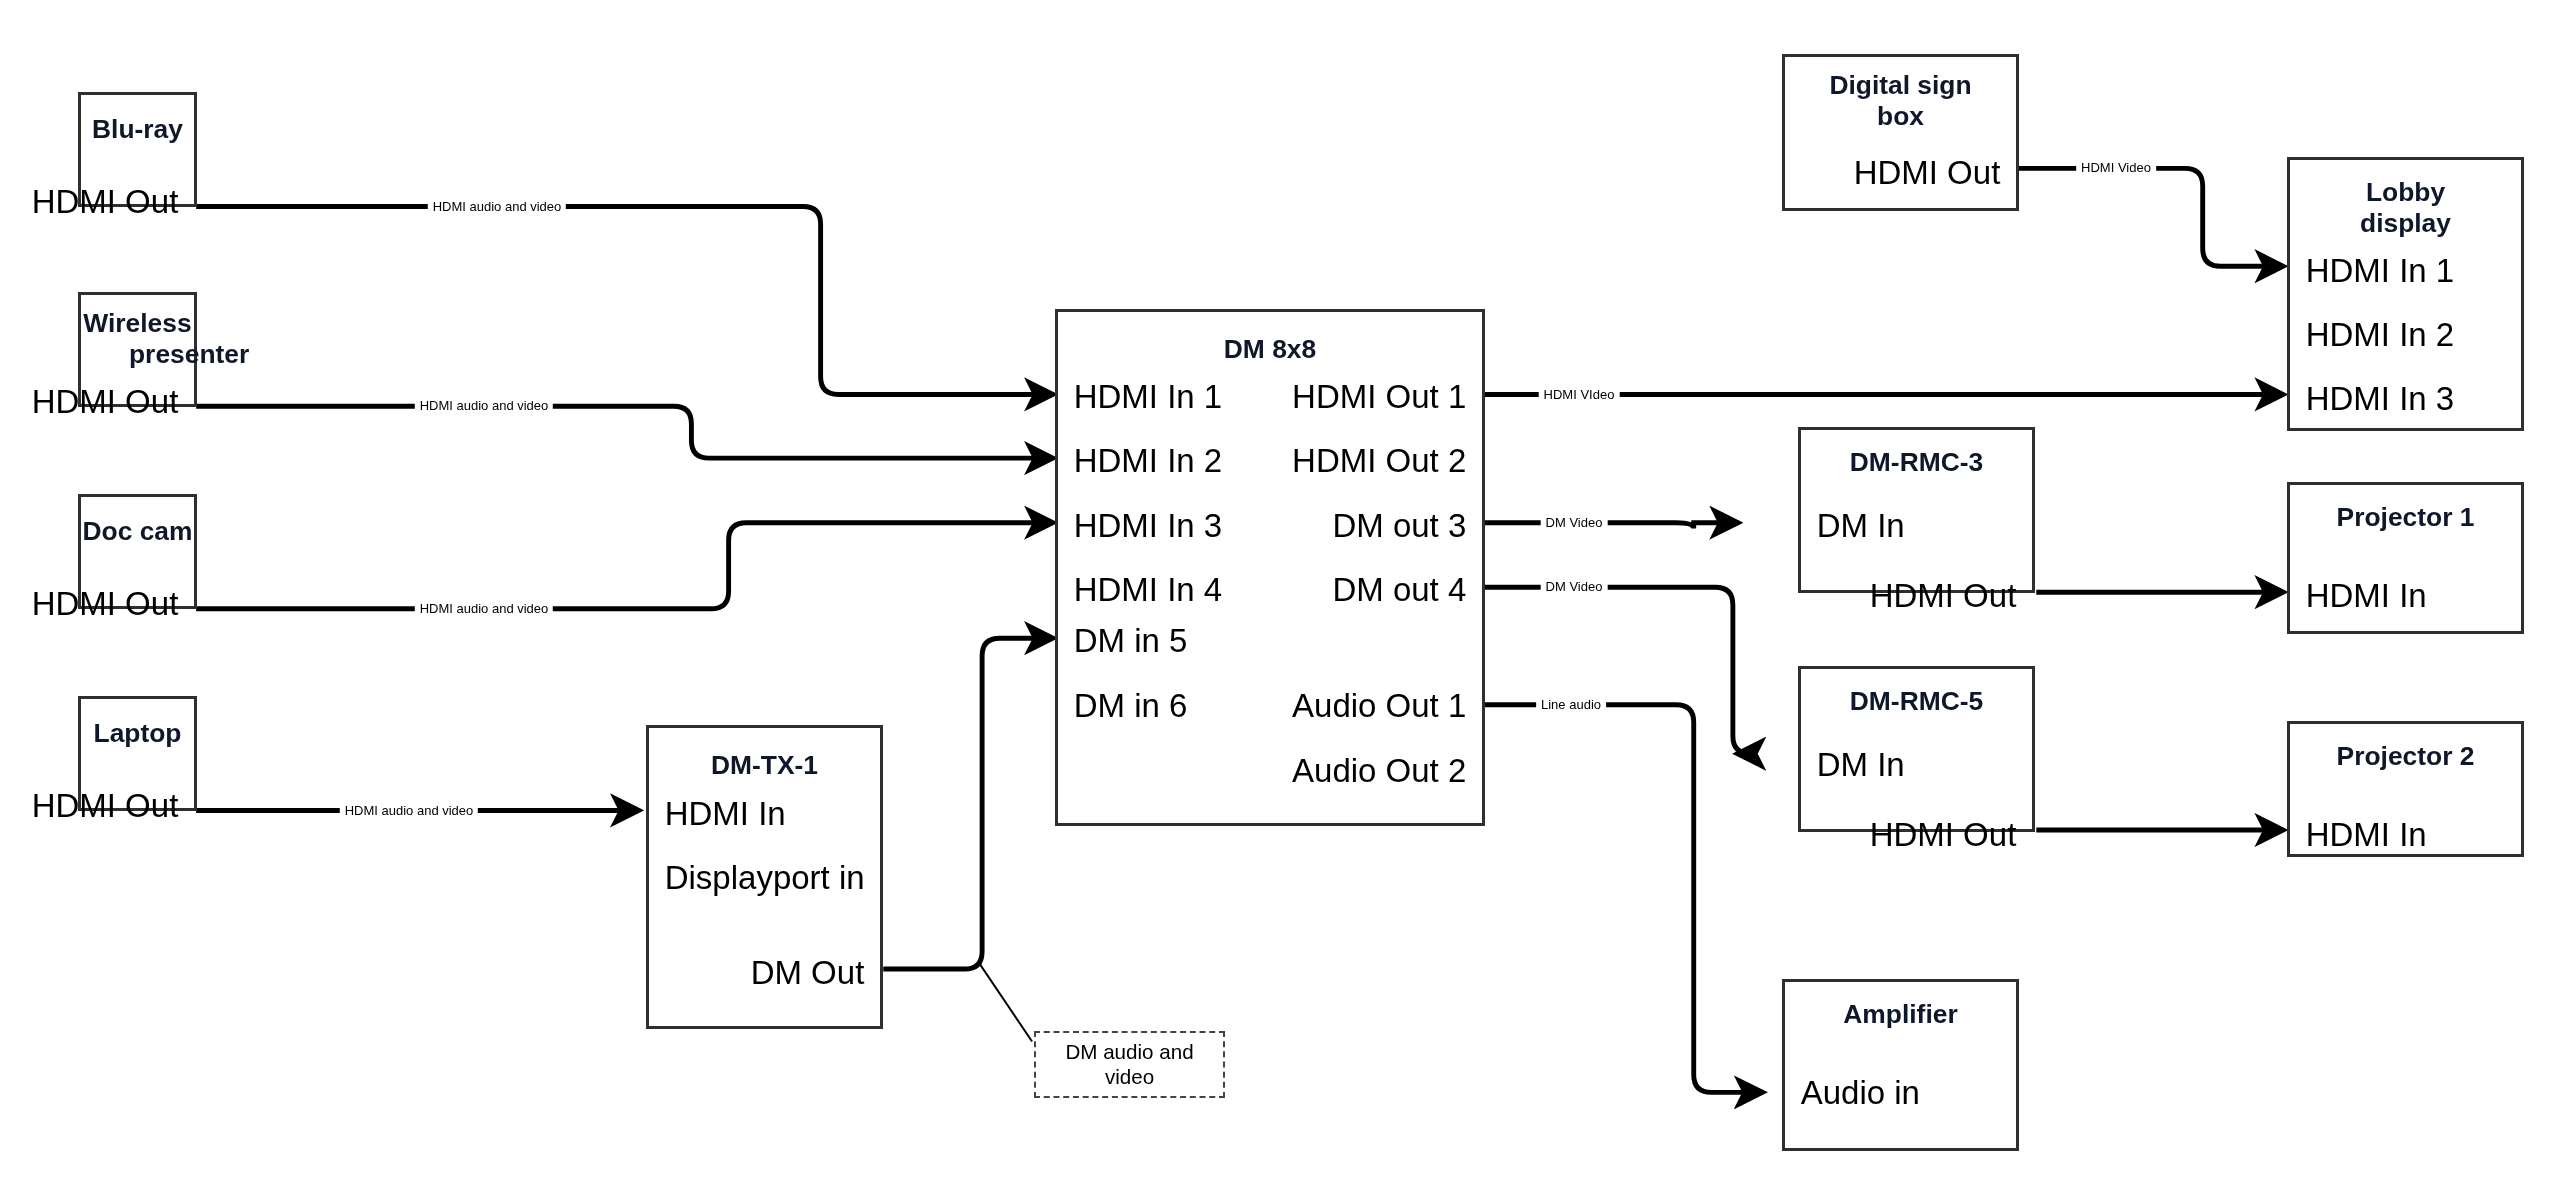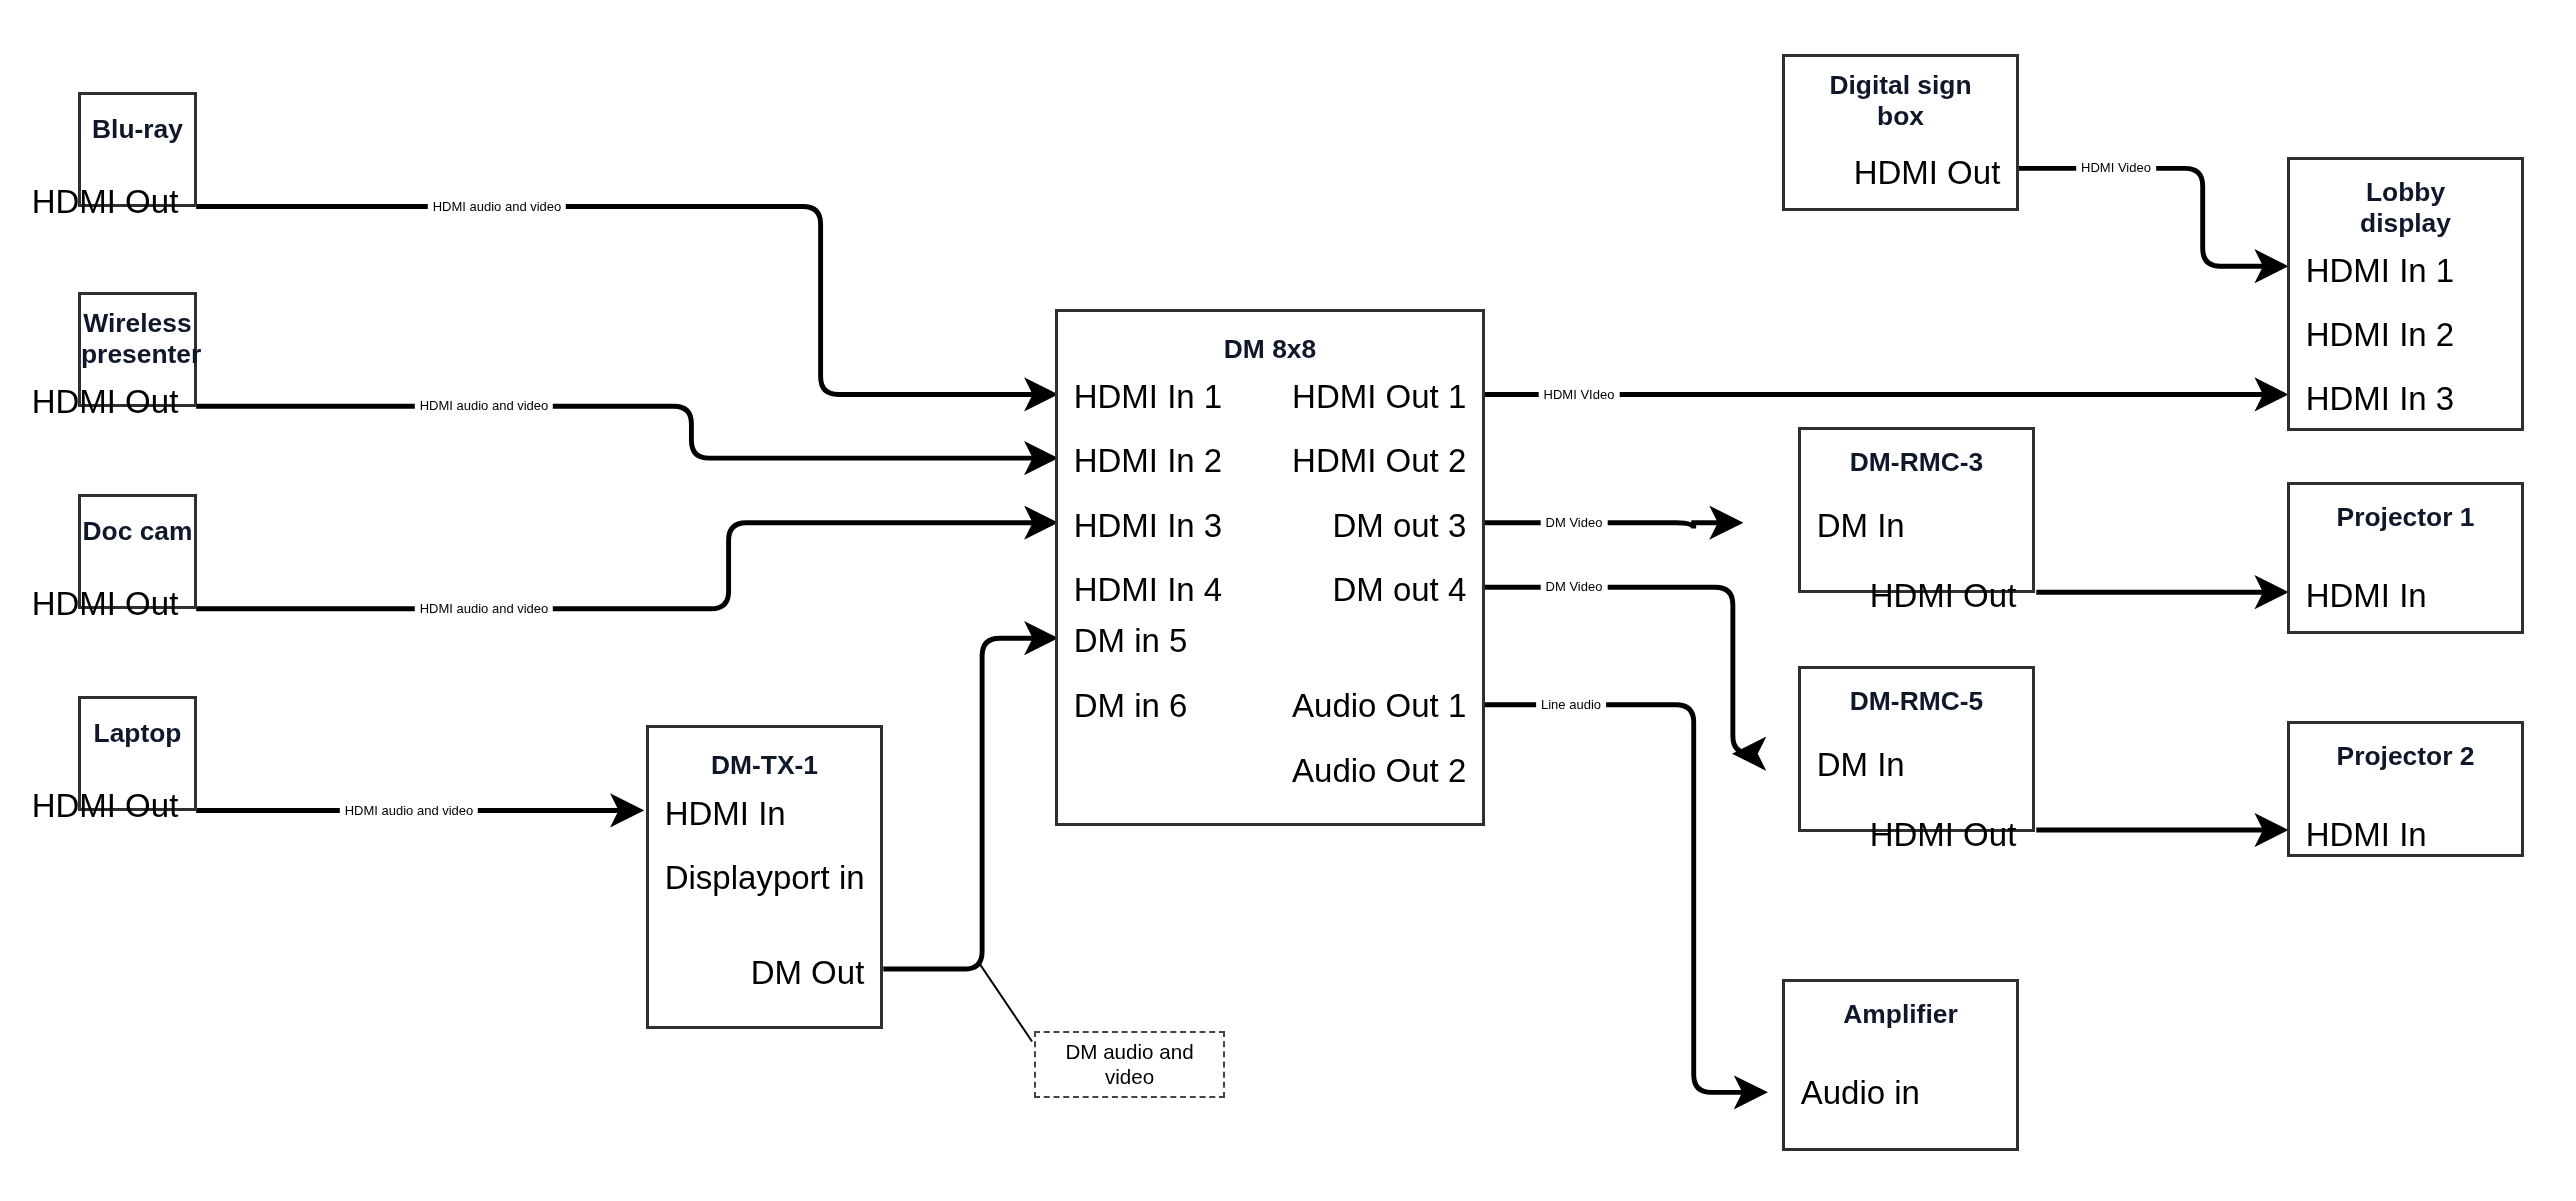--- a/index.html
+++ b/index.html
@@ -115,21 +115,21 @@
     <path d="M 2080 848 L 2332 848" fill="none" stroke="#000000" stroke-width="5" marker-end="url(#arrow)"></path>
   </svg>
 
   <div class="node" style="left:78px; top:92px; width:119px; height:115px;">
     <div class="node-title" style="top:18.6px;">Blu-ray</div>
     <div class="port right" style="top:93px;">HDMI Out</div>
   </div>
 
   <div class="node" style="left:78px; top:292px; width:119px; height:115px;">
     <div class="node-title" style="top:12.7px;">Wireless</div>
-    <div class="node-title" style="top:44px;">presenter</div>
+    <div class="node-title" style="top:44px;padding-left:48px;">presenter</div>
     <div class="port right" style="top:93px;">HDMI Out</div>
   </div>
 
   <div class="node" style="left:78px; top:494px; width:119px; height:115px;">
     <div class="node-title" style="top:18.6px;">Doc cam</div>
     <div class="port right" style="top:93px;">HDMI Out</div>
   </div>
 
   <div class="node" style="left:78px; top:696px; width:119px; height:115px;">
     <div class="node-title" style="top:18.6px;">Laptop</div>

